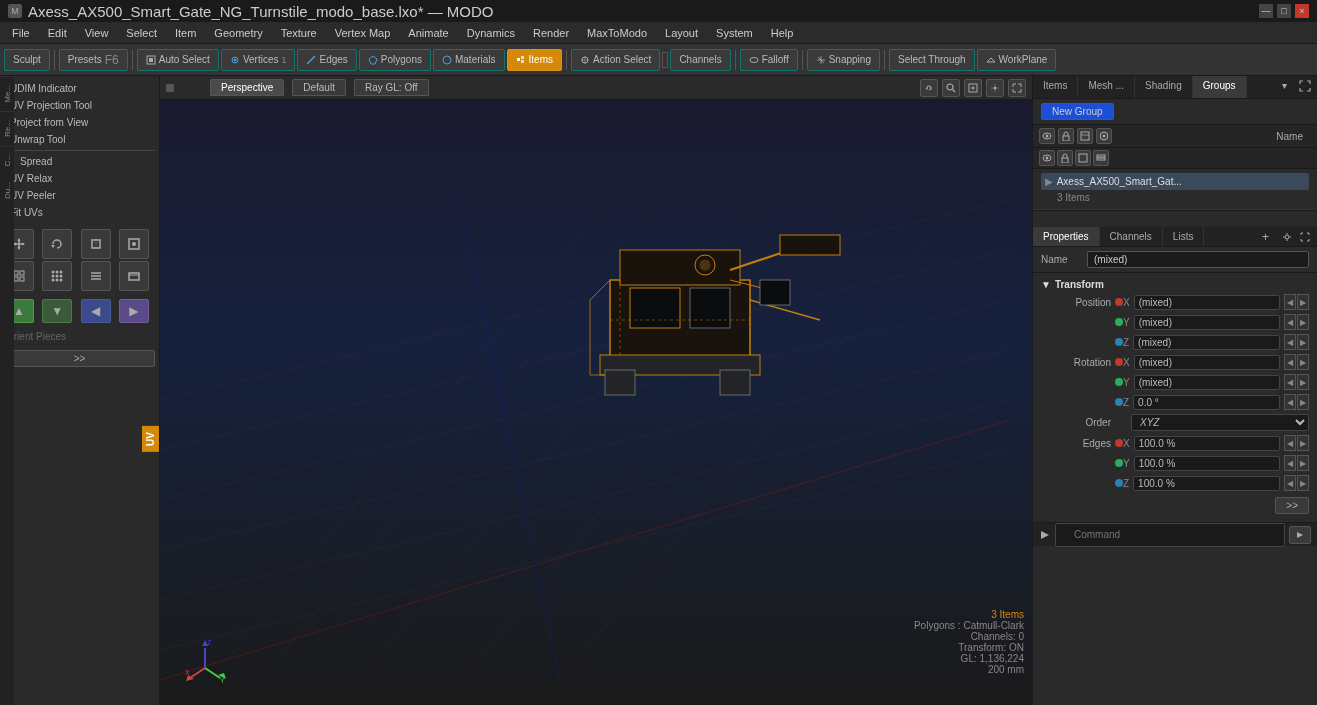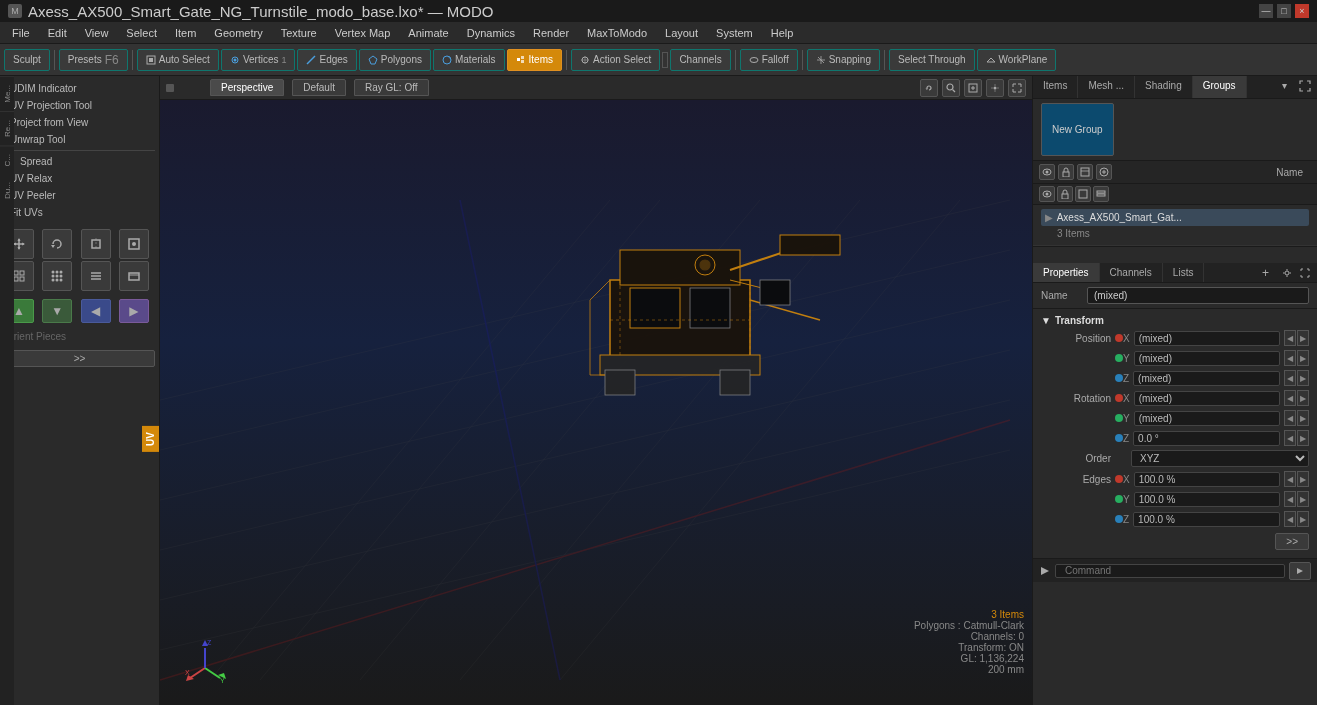--- a/index.html
+++ b/index.html
@@ -56,21 +56,21 @@
     
     #right-panel { width: 285px; background: #2a2a2a; border-left: 1px solid #1a1a1a; display: flex; flex-direction: column; }
     #right-tabs { display: flex; background: #222; border-bottom: 1px solid #1a1a1a; }
     .right-tab { padding: 4px 10px; color: #aaa; cursor: pointer; font-size: 10px; border-right: 1px solid #333; }
     .right-tab.active { background: #3a3a3a; color: #fff; }
     .right-tab-arrow { padding: 4px 6px; color: #aaa; cursor: pointer; font-size: 10px; margin-left: auto; }
     #right-tab-expand { padding: 4px 6px; color: #aaa; cursor: pointer; }
 
     
     #groups-header { display: flex; align-items: center; padding: 4px 8px; background: #2a2a2a; border-bottom: 1px solid #1a1a1a; }
-    #new-group-btn { padding: 20px 10px; background: #0c4a6e; border: 1px solid #555; color: #ccc; cursor: pointer; font-size: 10px; border-radius: 2px; }
+    #new-group-btn { padding: 2px 10px; background: #1d4ed8; border: 1px solid #555; color: #ccc; cursor: pointer; font-size: 10px; border-radius: 2px; }
     #groups-toolbar { display: flex; align-items: center; padding: 3px 6px; background: #252525; border-bottom: 1px solid #1a1a1a; gap: 3px; }
     .groups-icon { width: 16px; height: 16px; background: #3a3a3a; border: 1px solid #555; border-radius: 2px; display: flex; align-items: center; justify-content: center; font-size: 8px; color: #aaa; cursor: pointer; }
 
     
     #properties-panel { border-top: 1px solid #1a1a1a; background: #2a2a2a; }
     #props-tabs { display: flex; background: #222; border-bottom: 1px solid #1a1a1a; align-items: center; margin-top: 16px; }
     .props-tab { padding: 4px 10px; color: #aaa; cursor: pointer; font-size: 10px; border-right: 1px solid #333; }
     .props-tab.active { background: #3a3a3a; color: #fff; }
     .props-add { margin-left: auto; padding: 2px 6px; color: #aaa; cursor: pointer; font-size: 12px; }
     .props-icons { display: flex; gap: 2px; padding: 0 4px; }
@@ -87,25 +87,25 @@
     .transform-axis { color: #888; font-size: 10px; min-width: 12px; }
     .transform-input { flex: 1; background: #1a1a1a; border: 1px solid #444; color: #bbb; padding: 1px 4px; font-size: 10px; border-radius: 2px; }
     .transform-btns { display: flex; gap: 1px; }
     .transform-mini-btn { width: 12px; height: 16px; background: #333; border: 1px solid #555; color: #888; font-size: 8px; display: flex; align-items: center; justify-content: center; cursor: pointer; }
     .axis-dot { width: 8px; height: 8px; border-radius: 50%; display: inline-block; }
     .x-dot { background: #c0392b; }
     .y-dot { background: #27ae60; }
     .z-dot { background: #2980b9; }
 
     .order-row { display: flex; align-items: center; padding: 2px 8px; gap: 4px; }
-    .order-select { flex: 1; background: #1a1a1a; border: 1px solid #444; color: #bbb; padding: 1px 4px; font-size: 10px; border-radius: 2px; }
+    .order-select { flex: 1; background: #1a1a1a; border: 1px solid #444; color: #bbb; padding: 1px 4px; font-size: 10px; border-radius: 2px; font-style: italic; }
 
     
     #command-bar { display: flex; align-items: center; background: #222; height: 24px; border-top: 1px solid #1a1a1a; padding: 0 6px; gap: 4px; }
-    #command-input { flex: 1; background: #1a1a1a; border: 1px solid #444; color: #ccc; padding: 1px 9px; font-size: 10px; border-radius: 2px; height: 14px; }
+    #command-input { flex: 1; background: #1a1a1a; border: 1px solid #444; color: #ccc; padding: 1px 18px; font-size: 10px; border-radius: 2px; height: 24px; }
     #command-go-btn { width: 22px; height: 18px; background: #3a3a3a; border: 1px solid #555; color: #aaa; cursor: pointer; display: flex; align-items: center; justify-content: center; font-size: 10px; border-radius: 2px; }
 
     
     #model-svg { position: absolute; top: 100px; left: 350px; }
   </style>
 </head>
 <body>
 
 <div id="title-bar">
   <div id="title-bar-left">

